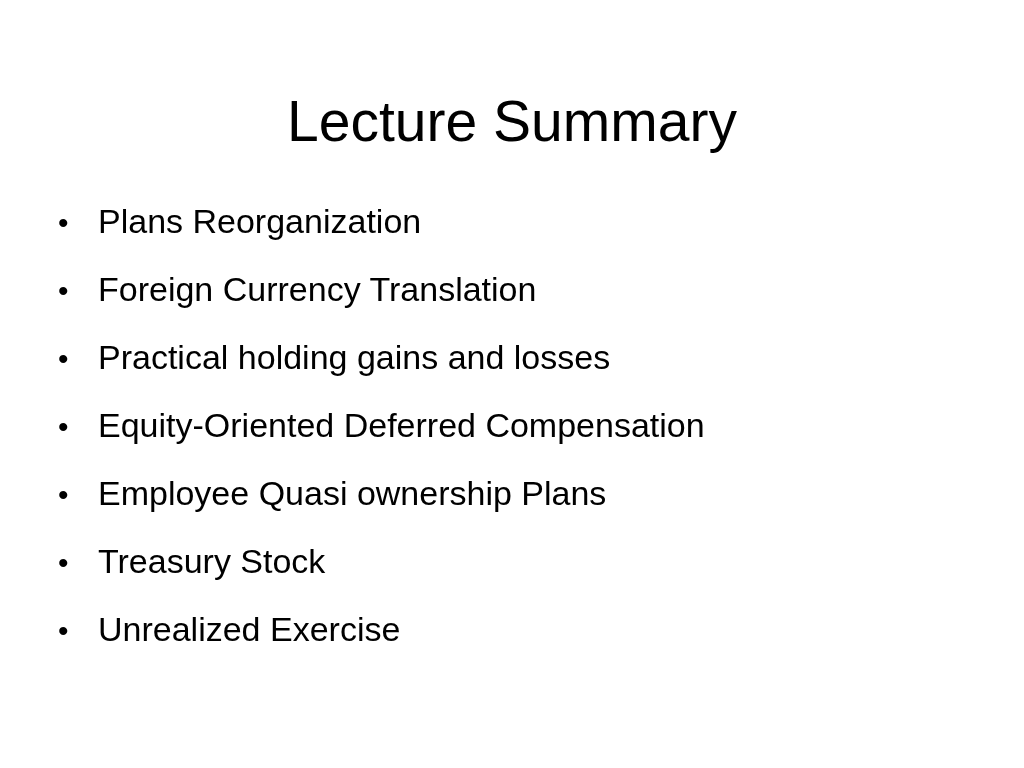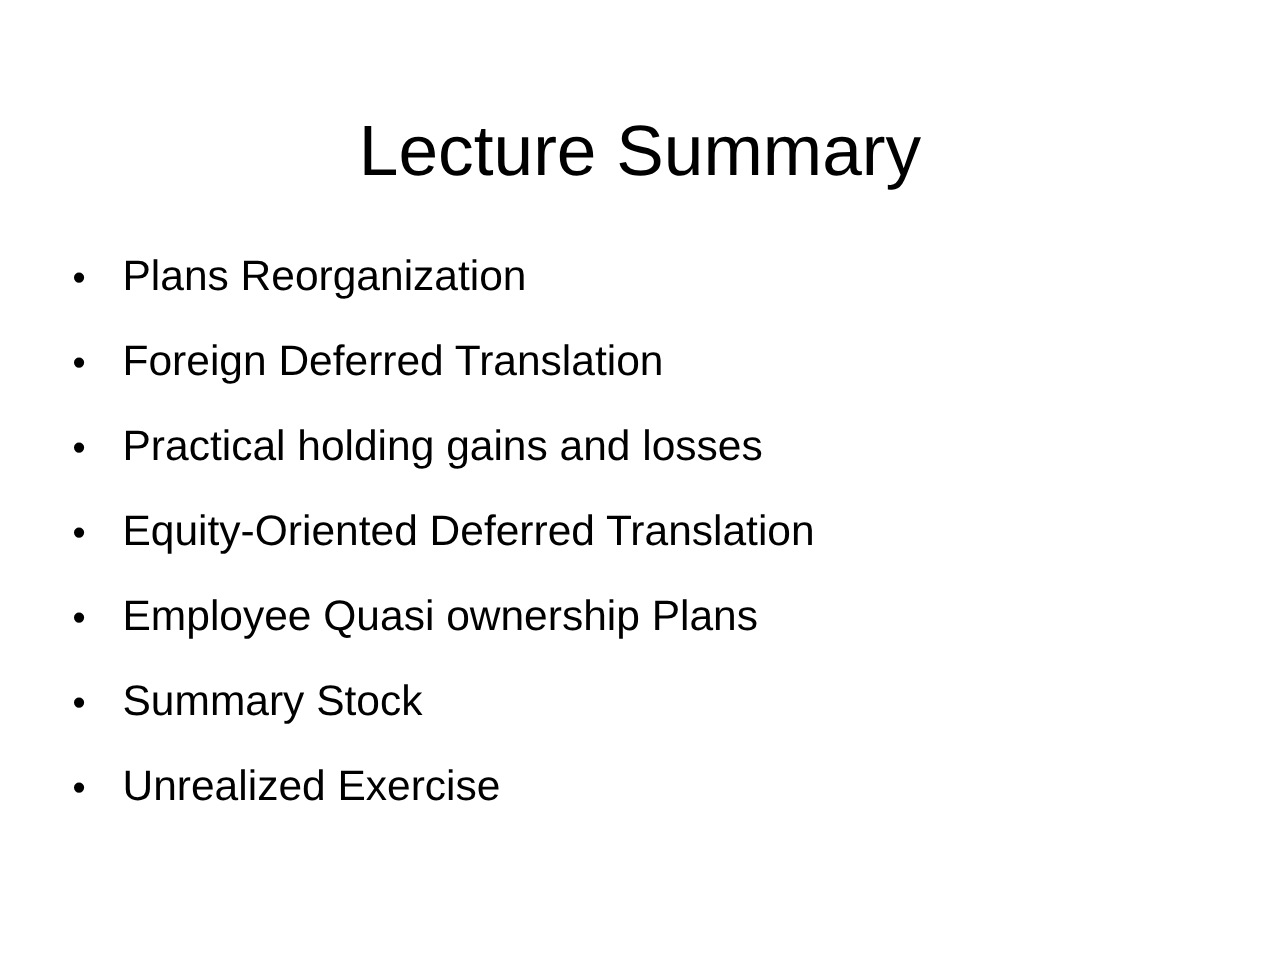--- a/index.html
+++ b/index.html
@@ -69,37 +69,37 @@
 
   <h1 class="slide-title">Lecture Summary</h1>
 
   <ul class="bullet-list">
     <li class="bullet-item">
       <span class="bullet-marker">•</span>
       <span class="bullet-text">Plans Reorganization</span>
     </li>
     <li class="bullet-item">
       <span class="bullet-marker">•</span>
-      <span class="bullet-text">Foreign Deferred Translation</span>
+      <span class="bullet-text">Foreign Currency Translation</span>
     </li>
     <li class="bullet-item">
       <span class="bullet-marker">•</span>
       <span class="bullet-text">Practical holding gains and losses</span>
     </li>
     <li class="bullet-item">
       <span class="bullet-marker">•</span>
-      <span class="bullet-text">Equity-Oriented Deferred Translation</span>
+      <span class="bullet-text">Equity-Oriented Deferred Compensation</span>
     </li>
     <li class="bullet-item">
       <span class="bullet-marker">•</span>
       <span class="bullet-text">Employee Quasi ownership Plans</span>
     </li>
     <li class="bullet-item">
       <span class="bullet-marker">•</span>
-      <span class="bullet-text">Summary Stock</span>
+      <span class="bullet-text">Treasury Stock</span>
     </li>
     <li class="bullet-item">
       <span class="bullet-marker">•</span>
       <span class="bullet-text">Unrealized Exercise</span>
     </li>
   </ul>
 
 </div>
 
 </body></html>

